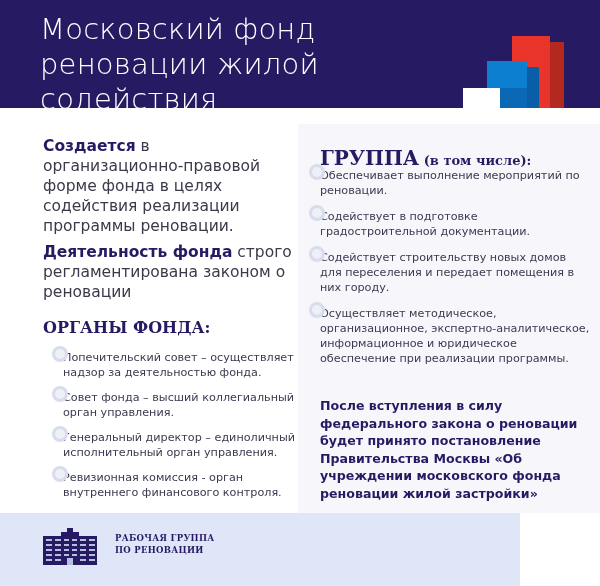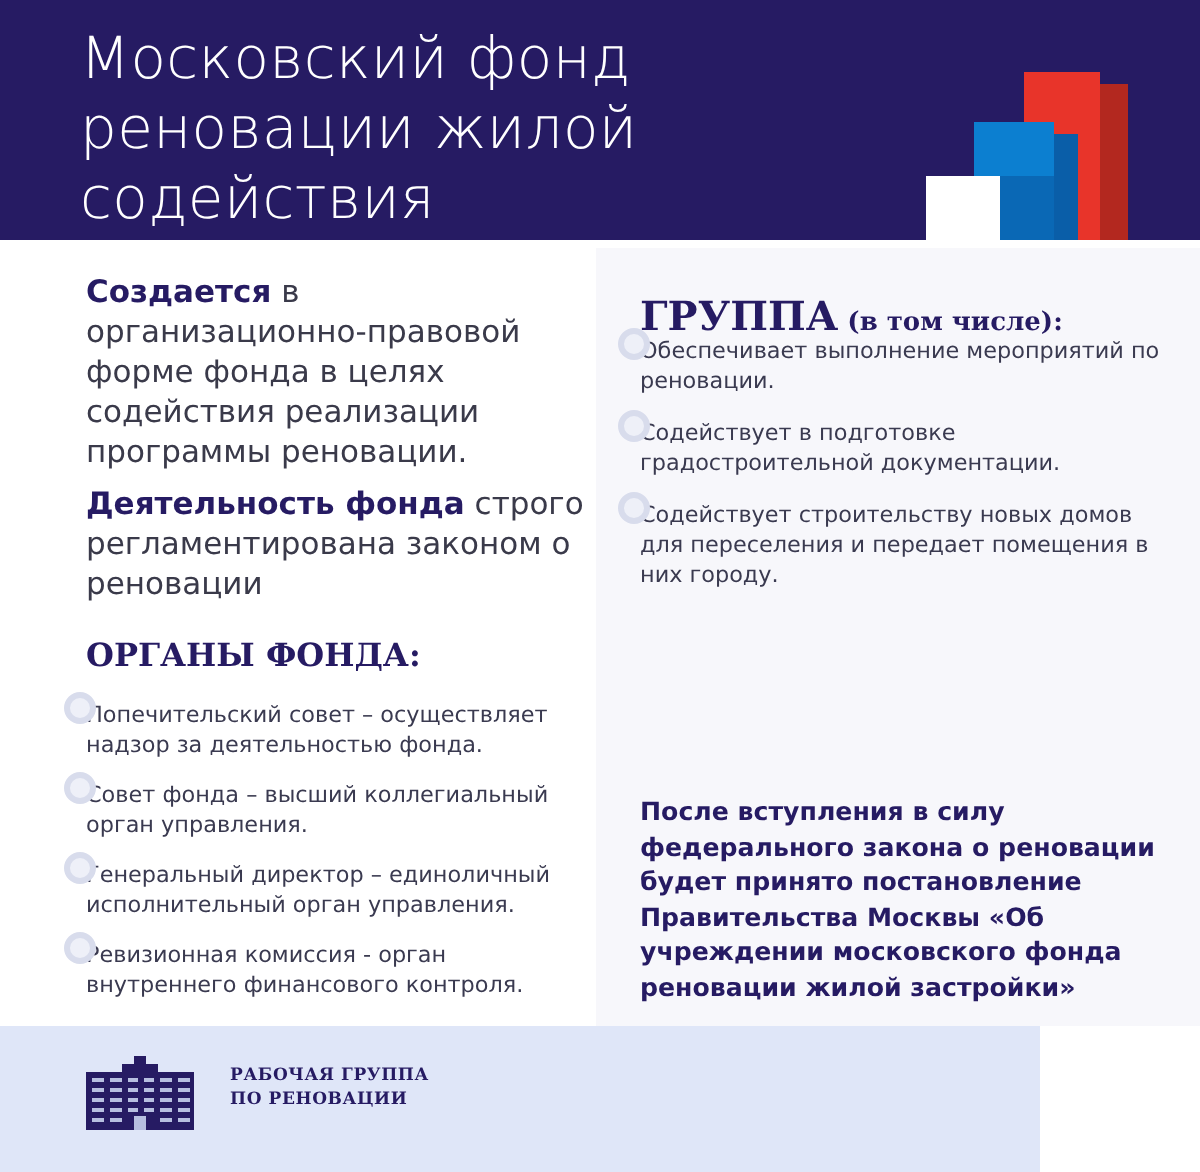--- a/index.html
+++ b/index.html
@@ -1,19 +1,19 @@
 <!DOCTYPE html>
 <html><head>
 <meta charset="utf-8">
 <style>
   * { box-sizing: border-box; margin: 0; padding: 0; }
   html, body { width: 600px; height: 586px; overflow: hidden; background: #ffffff; }
   body { position: relative; font-family: "DejaVu Sans", "Liberation Sans", sans-serif; color: #2a2250; }
 
-  .header { position: absolute; left: 0; top: 0; width: 600px; height: 120px; background: #261b63; overflow: hidden; padding-left: 12px; }
+  .header { position: absolute; left: 0; top: 0; width: 600px; height: 108px; background: #261b63; overflow: hidden; padding-left: 12px; }
   .title { position: absolute; left: 40px; top: 12px; color: #ffffff; font-family: "DejaVu Sans", sans-serif; font-weight: 300; font-size: 29px; line-height: 35px; letter-spacing: 0.2px; }
   .title div { white-space: nowrap; }
 
   .bars { position: absolute; left: 460px; top: 0; width: 140px; height: 124px; }
   .bar { position: absolute; bottom: 0; }
   .bar-white { left: 3px; width: 37px; height: 36px; background: #ffffff; }
   .bar-blue { left: 27px; width: 40px; height: 63px; background: #0c7fd0; }
   .bar-blue-side { left: 67px; width: 12px; height: 57px; background: #0a5ea8; }
   .bar-red { left: 52px; width: 38px; height: 88px; background: #e8342a; }
   .bar-red-side { left: 90px; width: 14px; height: 82px; background: #b3281f; }
@@ -27,21 +27,21 @@
 
   .section-head { position: absolute; font-family: "DejaVu Serif", "Liberation Serif", serif; font-weight: bold; color: #261b63; white-space: nowrap; }
   .organs-head { left: 43px; top: 318px; font-size: 16px; }
   .funcs-head { left: 320px; top: 146px; font-size: 20px; }
   .funcs-head .sub { font-size: 13px; text-align: right; }
 
   .list { position: absolute; list-style: none; font-size: 11.2px; line-height: 15px; color: #3a3a50; }
   .organs-list { left: 43px; top: 350px; width: 255px; }
   .funcs-list { left: 320px; top: 168px; width: 270px; }
   .list li { position: relative; }
-  .organs-list li { margin-bottom: 10px; }
+  .organs-list li { margin-bottom: 10px; margin-left: 20px; }
   .funcs-list li { margin-bottom: 11px; }
   .bullet { position: absolute; left: -11px; top: -4px; width: 16px; height: 16px; border-radius: 50%; border: 3px solid #d8dcec; background: #eef0f8; }
 
   .note { position: absolute; left: 320px; top: 397px; width: 270px; font-size: 12.6px; line-height: 17.5px; font-weight: bold; color: #261b63; }
 
   .footer { position: absolute; left: 0; top: 513px; width: 520px; height: 73px; background: #dfe6f8; }
   .logo { position: absolute; left: 43px; top: 14px; width: 54px; height: 38px; }
   .footer-text { position: absolute; left: 115px; top: 20px; font-family: "DejaVu Serif", "Liberation Serif", serif; font-weight: bold; font-size: 8.5px; line-height: 11.5px; color: #261b63; letter-spacing: 0.3px; }
 </style>
 </head>
@@ -76,20 +76,21 @@
   <li><span class="bullet"></span><span>Совет фонда – высший коллегиальный орган управления.</span></li>
   <li><span class="bullet"></span><span>Генеральный директор – единоличный исполнительный орган управления.</span></li>
   <li><span class="bullet"></span><span>Ревизионная комиссия - орган внутреннего финансового контроля.</span></li>
 </ul>
 
 <div class="section-head funcs-head"><span>ГРУППА</span><span class="sub"> (в том числе):</span></div>
 <ul class="list funcs-list">
   <li><span class="bullet"></span><span>Обеспечивает выполнение мероприятий по реновации.</span></li>
   <li><span class="bullet"></span><span>Содействует в подготовке градостроительной документации.</span></li>
   <li><span class="bullet"></span><span>Содействует строительству новых домов для переселения и передает помещения в них городу.</span></li>
+  <li><span class="bullet"></span><span>Осуществляет методическое, организационное, экспертно-аналитическое, информационное и юридическое обеспечение при реализации программы.</span></li>
 </ul>
 
 <div class="note">После вступления в силу федерального закона о реновации будет принято постановление Правительства Москвы «Об учреждении московского фонда реновации жилой застройки»</div>
 
 <div class="footer">
   <svg class="logo" viewBox="0 0 54 38">
     <rect x="24" y="1" width="6" height="5" fill="#261b63"></rect>
     <rect x="18" y="5" width="18" height="5" fill="#261b63"></rect>
     <rect x="0" y="9" width="54" height="29" fill="#261b63"></rect>
     <g fill="#b7bfe0">

